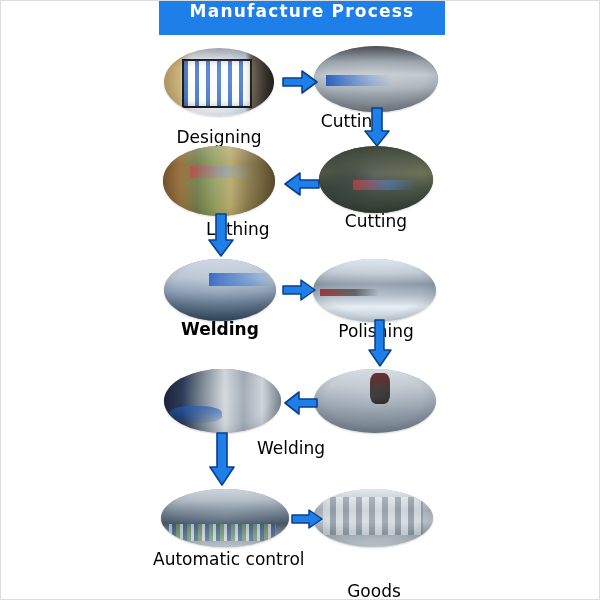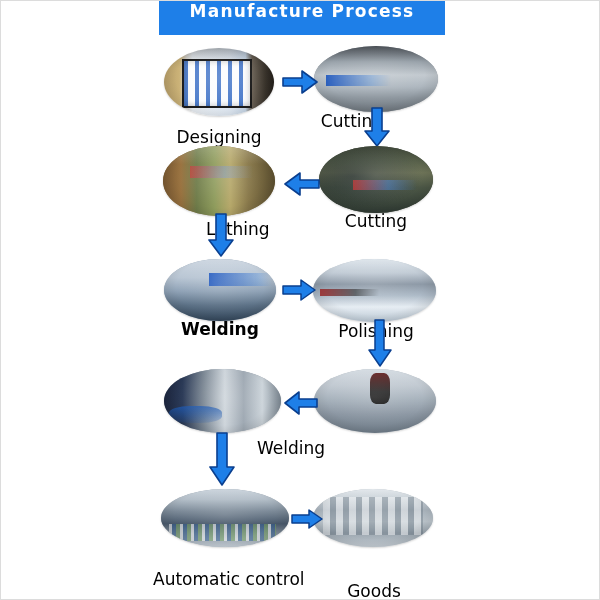--- a/index.html
+++ b/index.html
@@ -318,21 +318,21 @@
       <polygon points="8,1 18,1 18,35 25,35 13,53 1,35 8,35" fill="#1e7fe8" stroke="#0a3f8f" stroke-width="1.6" stroke-linejoin="round"></polygon>
     </svg>
   </div>
 
   <div class="step" style="left:160px; top:488px; width:128px; height:58px;">
     <div class="oval" style="width:128px; height:58px;">
       <div class="photo ph-auto"></div>
       <div class="ph-shade"></div>
     </div>
   </div>
-  <div class="step-label" style="left:152px; top:548px; width:148px;margin-top:20px;">Automatic control</div>
+  <div class="step-label" style="left:152px; top:548px; width:148px;">Automatic control</div>
 
   <div class="step" style="left:312px; top:488px; width:120px; height:58px;">
     <div class="oval" style="width:120px; height:58px;">
       <div class="photo ph-goods"></div>
       <div class="ph-shade"></div>
     </div>
   </div>
   <div class="step-label" style="left:318px; top:580px; width:110px;">Goods</div>
 
   <div class="arrow" style="left:290px; top:508px;">

